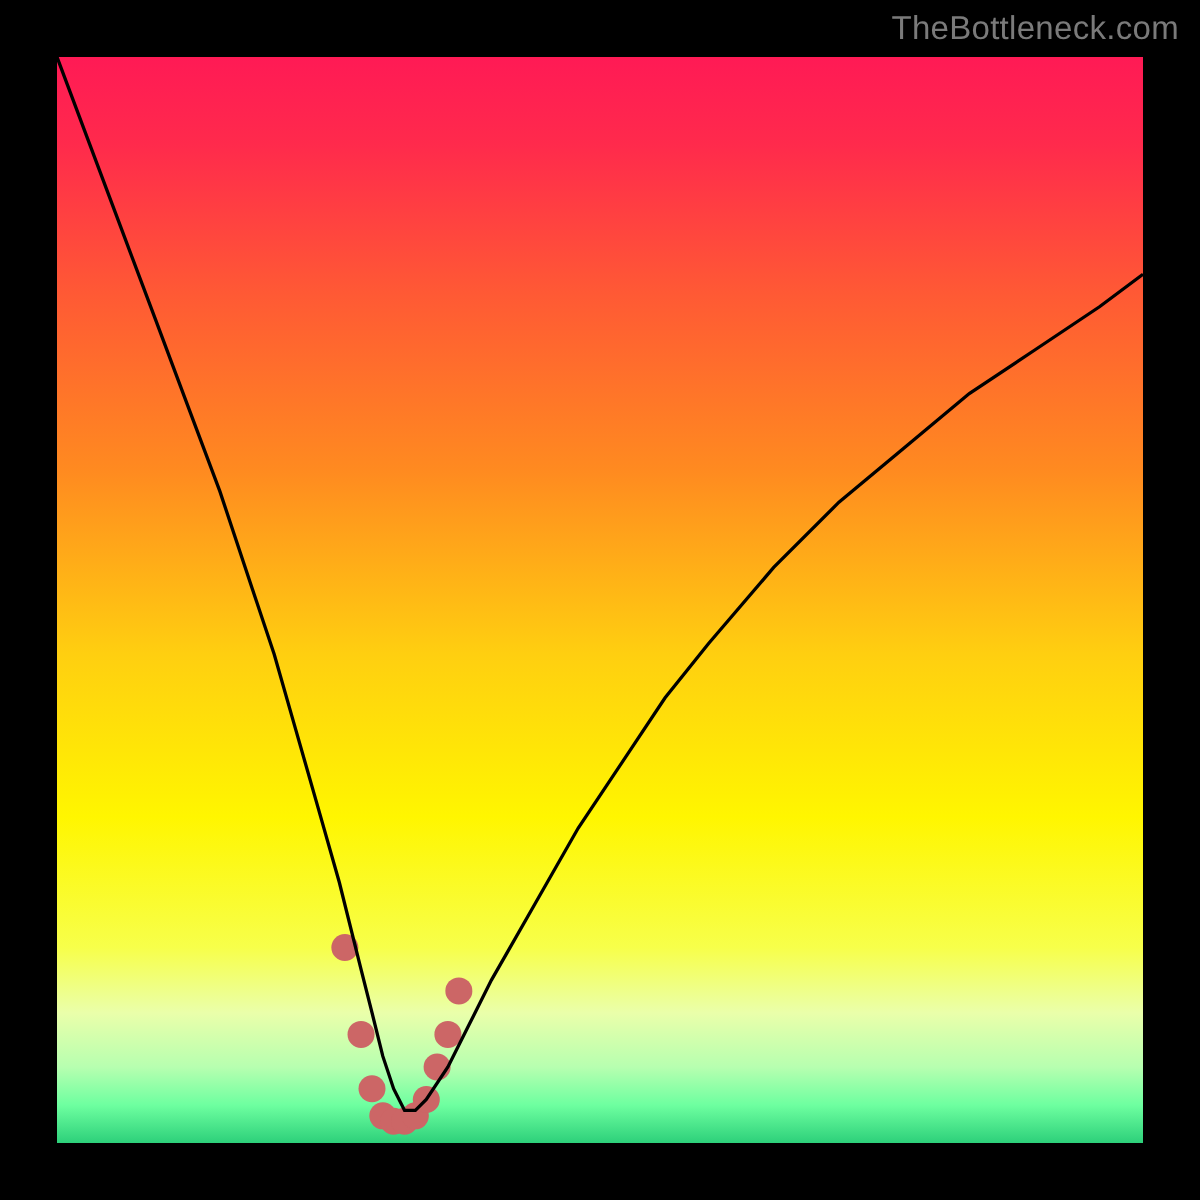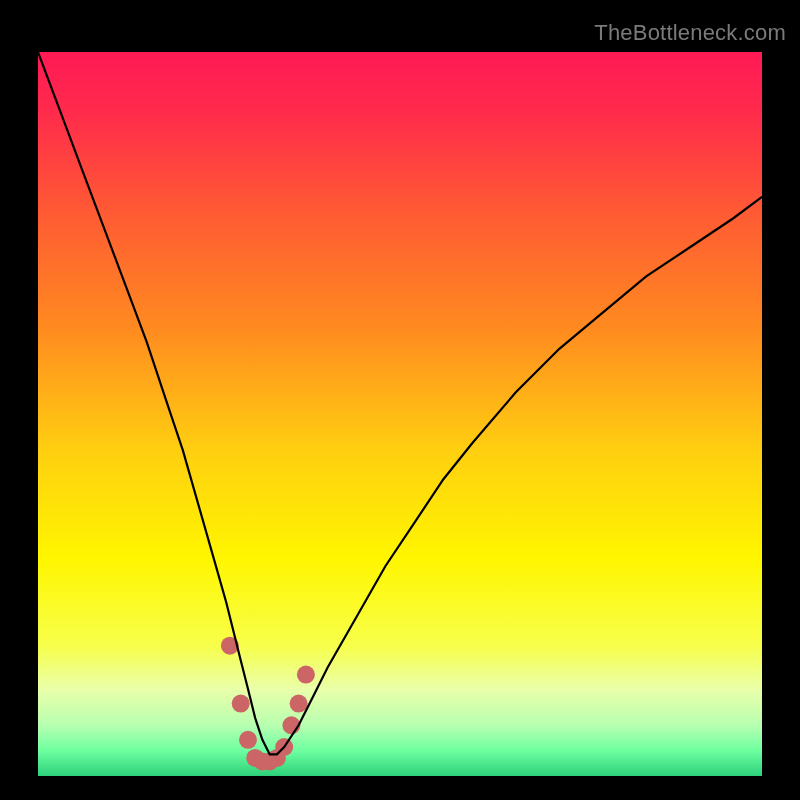--- a/index.html
+++ b/index.html
@@ -9,21 +9,20 @@
     height: 800px;
     background: #000;
     font-family: Arial, Helvetica, sans-serif;
     overflow: hidden;
   }
   .frame {
     position: absolute;
     left: 0; top: 0;
     width: 800px; height: 584px;
     background: #000;
-    margin-top: 14px;
   }
   .watermark {
     position: absolute;
     top: 6px;
     right: 14px;
     color: #7a7a7a;
     font-size: 22px;
     font-weight: 500;
     letter-spacing: 0.2px;
     z-index: 10;

